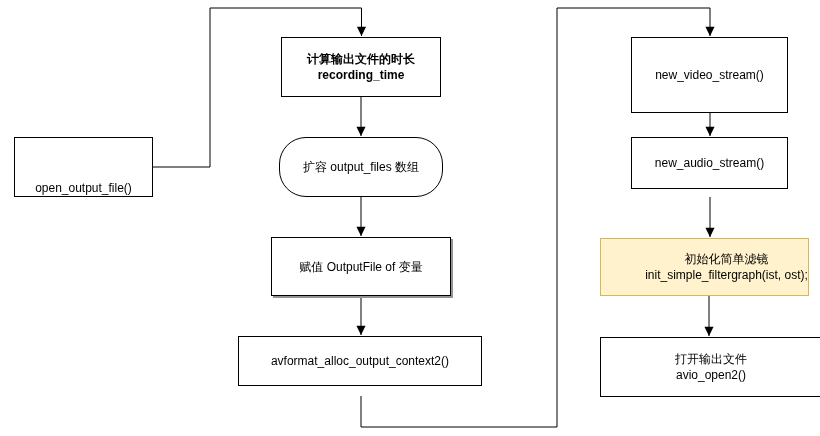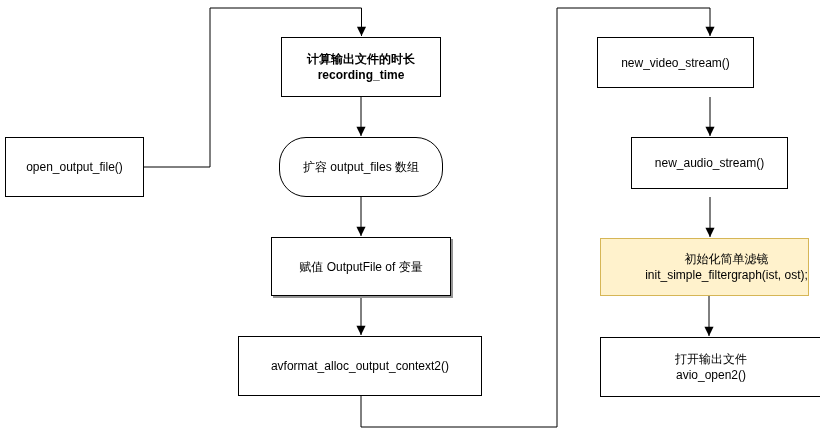--- a/index.html
+++ b/index.html
@@ -36,26 +36,26 @@
     white-space: nowrap;
   }
   .node.highlight {
     background: #fff2cc;
     border-color: #d6b656;
   }
   .node.shadowed {
     box-shadow: 2px 2px 0 #949494;
   }
   
-  #n-open    { left: 5px;   top: 137px; width: 139px; height: 60px; }
+  #n-open    { left: 14px;   top: 137px; width: 139px; height: 60px; justify-content: flex-end; }
   #n-calc    { left: 281px; top: 37px;  width: 160px; height: 60px; font-weight: bold; }
   #n-grow    { left: 279px; top: 137px; width: 164px; height: 60px; border-radius: 27px; }
   #n-assign  { left: 271px; top: 237px; width: 180px; height: 59px; }
-  #n-alloc   { left: 238px; top: 336px; width: 244px; height: 60px; }
-  #n-video   { left: 597px; top: 37px;  width: 157px; height: 51px; }
+  #n-alloc   { left: 238px; top: 336px; width: 244px; height: 50px; }
+  #n-video   { left: 631px; top: 37px;  width: 157px; height: 76px; }
   #n-audio   { left: 631px; top: 137px; width: 157px; height: 52px; }
   #n-filter  { left: 600px; top: 238px; width: 209px; height: 58px; padding-left: 44px; }
   #n-avio    { left: 600px; top: 337px; width: 222px; height: 60px; }
 </style>
 </head>
 <body>
 
 <div id="canvas">
 
   <svg id="edges" width="820" height="436" viewBox="0 0 820 436" fill="none" stroke="#000000" stroke-width="1">

